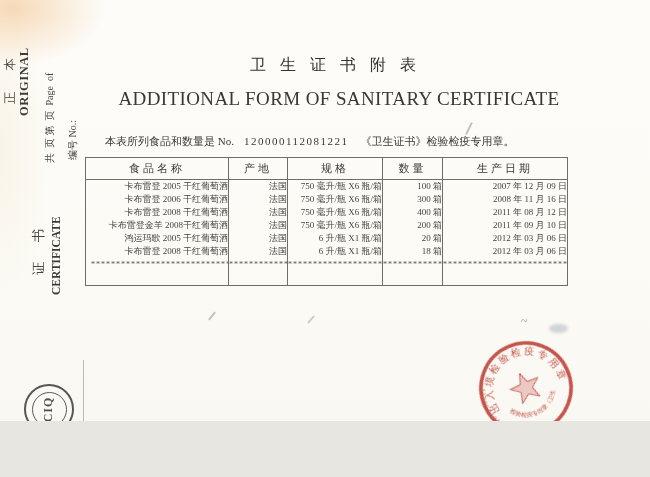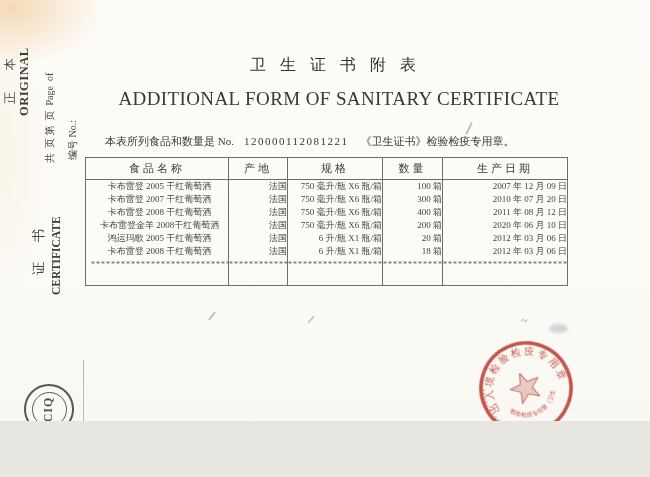--- a/index.html
+++ b/index.html
@@ -21,21 +21,21 @@
   .intro{position:absolute;top:134px;left:105px;font-size:11px;white-space:pre;color:#3b3935;}
   .intro .no{margin:0 12px 16px 10px;letter-spacing:1.5px;}
   
   table.goods{position:absolute;left:85px;top:157px;width:482px;border-collapse:collapse;
     table-layout:fixed;border:1px solid #6f6d68;}
   table.goods th{font-weight:normal;font-size:11px;letter-spacing:3px;height:19px;
     border-bottom:1px solid #6f6d68;border-right:1px solid #6f6d68;color:#3b3935;}
   table.goods th:last-child,table.goods td:last-child{border-right:none;}
   table.goods td{font-size:9px;height:13px;line-height:13px;border-right:1px solid #6f6d68;
     text-align:right;color:#45433f;white-space:nowrap;overflow:hidden;padding:0;}
-  table.goods td.c0{text-align:center;padding-left:5px;}
+  table.goods td.c0{text-align:right;padding-left:5px;}
   table.goods tr.stars td{font-size:8px;letter-spacing:1px;color:#55534e;}
   table.goods tr.filler td{height:14px;border-right:1px solid #6f6d68;}
   
   .rot{position:absolute;transform:rotate(-90deg);transform-origin:0 100%;
     white-space:pre;color:#45433f;}
   .m-zhengben{left:17px;top:89px;height:15px;font-size:12.5px;letter-spacing:9px;}
   .m-original{left:32px;top:101px;height:15px;font-size:12.5px;font-weight:bold;letter-spacing:.5px;color:#3e3c38;}
   .m-pageof{left:56px;top:150px;height:13px;font-size:10px;}
   .m-no{left:79px;top:147px;height:13px;font-size:10px;}
   .m-zhengshu{left:47px;top:258px;height:17px;font-size:13.5px;letter-spacing:8px;}
@@ -93,39 +93,39 @@
     </thead>
     <tbody>
         <tr>
           <td class="c0">卡布雷登 2005 干红葡萄酒</td>
           <td class="c1">法国</td>
           <td class="c2">750 毫升/瓶 X6 瓶/箱</td>
           <td class="c3">100 箱</td>
           <td class="c4">2007 年 12 月 09 日</td>
         </tr>
         <tr>
-          <td class="c0">卡布雷登 2007 干红葡萄酒</td>
+          <td class="c0">卡布雷登 2006 干红葡萄酒</td>
           <td class="c1">法国</td>
           <td class="c2">750 毫升/瓶 X6 瓶/箱</td>
           <td class="c3">300 箱</td>
-          <td class="c4">2010 年 07 月 20 日</td>
+          <td class="c4">2008 年 11 月 16 日</td>
         </tr>
         <tr>
           <td class="c0">卡布雷登 2008 干红葡萄酒</td>
           <td class="c1">法国</td>
           <td class="c2">750 毫升/瓶 X6 瓶/箱</td>
           <td class="c3">400 箱</td>
           <td class="c4">2011 年 08 月 12 日</td>
         </tr>
         <tr>
           <td class="c0">卡布雷登金羊 2008干红葡萄酒</td>
           <td class="c1">法国</td>
           <td class="c2">750 毫升/瓶 X6 瓶/箱</td>
           <td class="c3">200 箱</td>
-          <td class="c4">2020 年 06 月 10 日</td>
+          <td class="c4">2011 年 09 月 10 日</td>
         </tr>
         <tr>
           <td class="c0">鸿运玛歌 2005 干红葡萄酒</td>
           <td class="c1">法国</td>
           <td class="c2">6 升/瓶 X1 瓶/箱</td>
           <td class="c3">20 箱</td>
           <td class="c4">2012 年 03 月 06 日</td>
         </tr>
         <tr>
           <td class="c0">卡布雷登 2008 干红葡萄酒</td>

